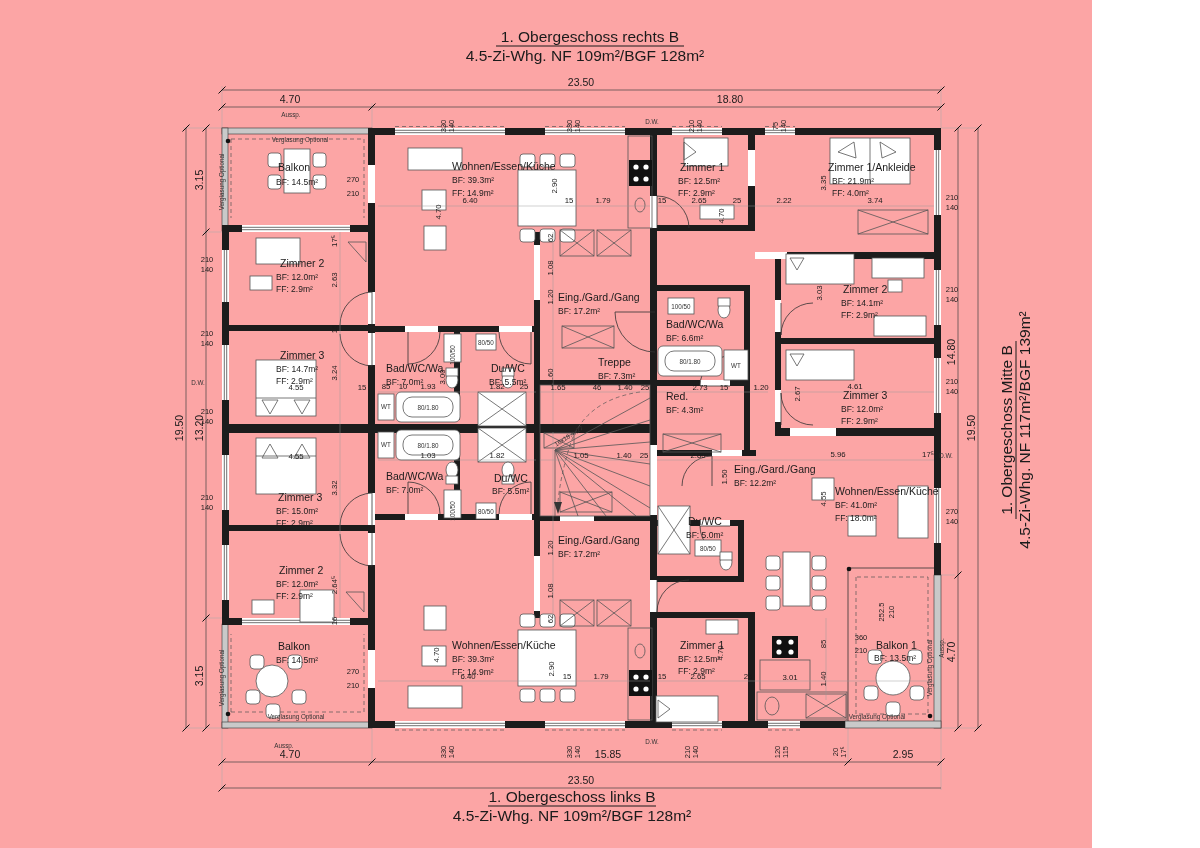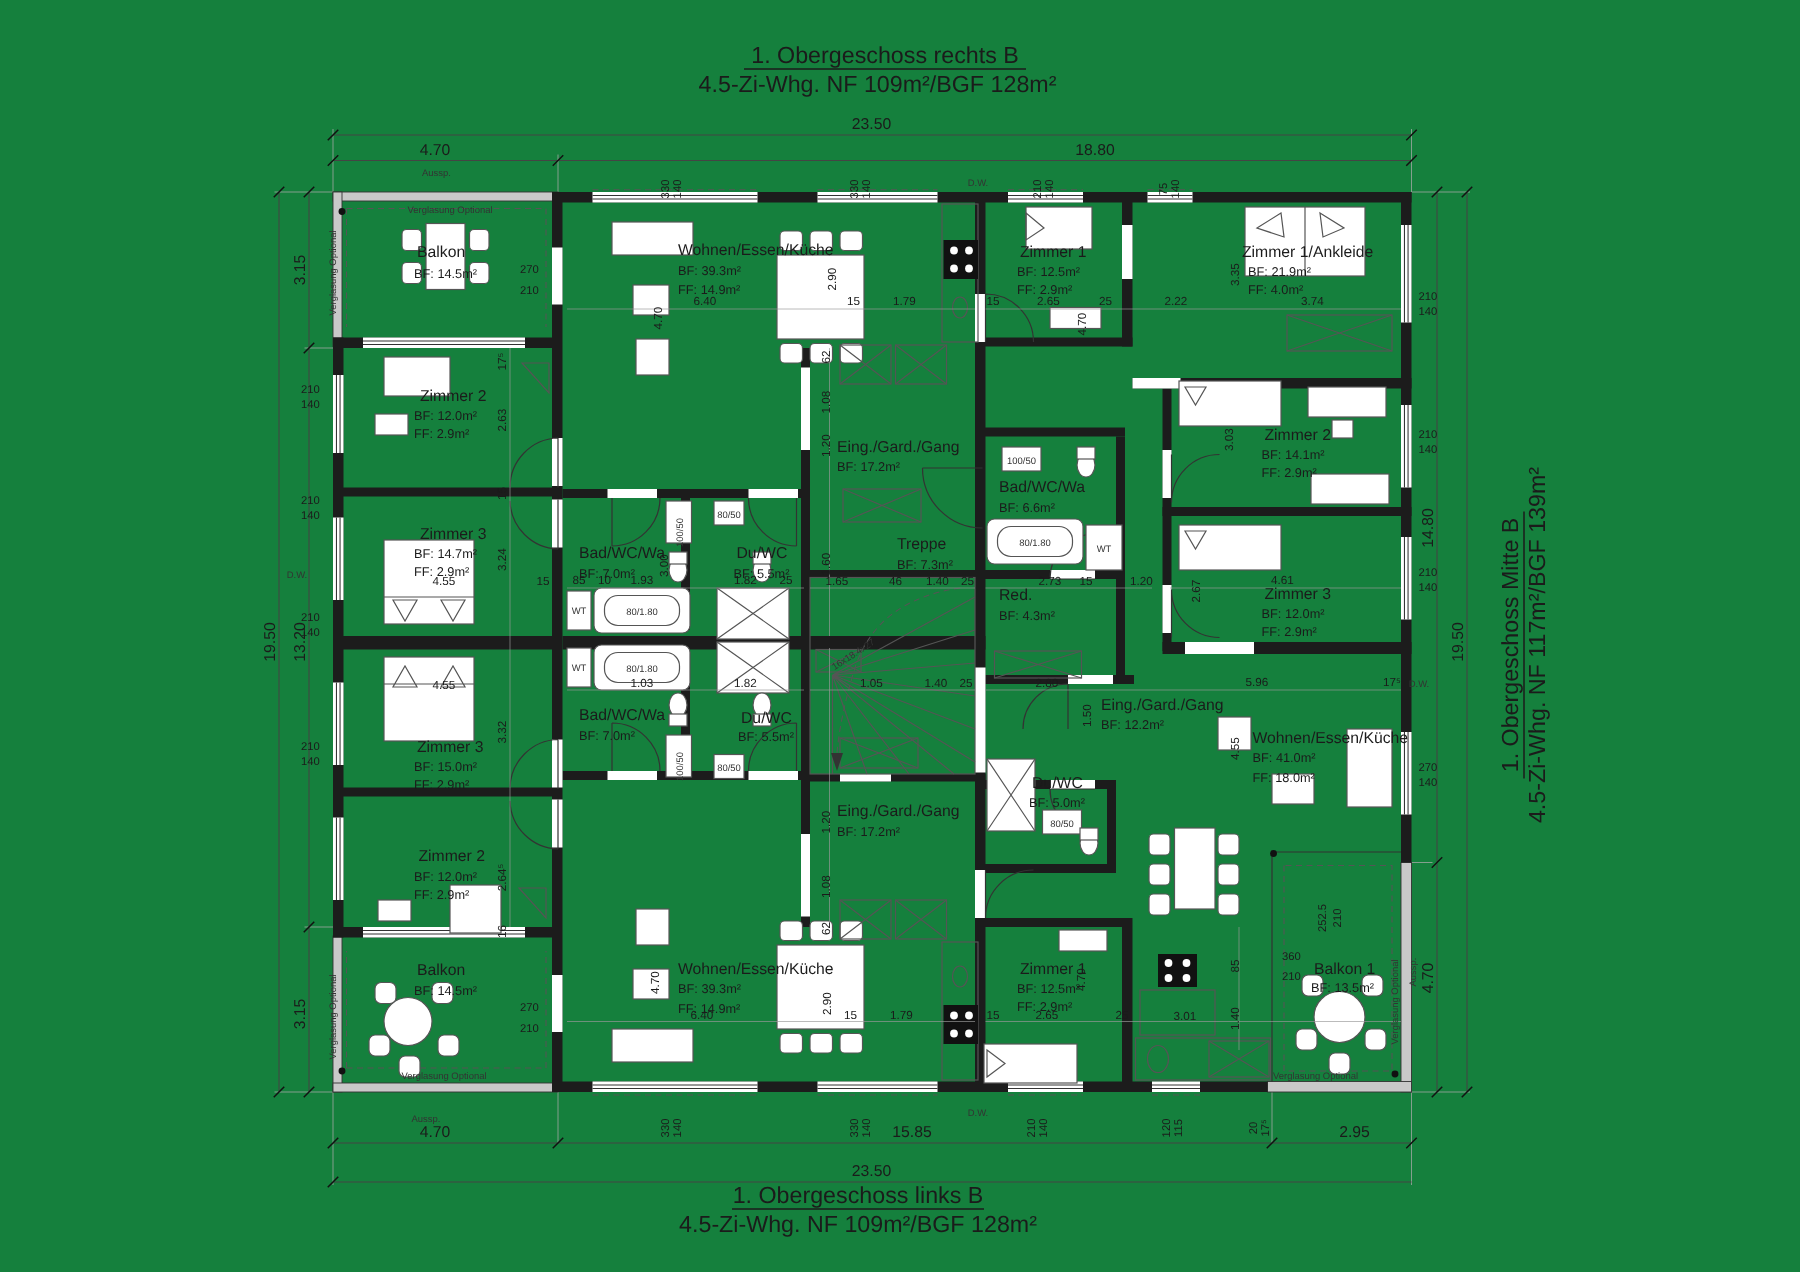--- a/index.html
+++ b/index.html
@@ -1,16 +1,16 @@
 <!DOCTYPE html>
 <html><head>
 <meta charset="utf-8">
 <style>
   html,body{margin:0;padding:0;background:#fff;}
-  #page{position:relative;width:1200px;height:848px;background:#15803d;overflow:hidden;}
+  #page{position:relative;width:1092px;height:848px;background:#fca5a5;overflow:hidden;}
   svg{position:absolute;left:0;top:0;}
   text{font-family:"Liberation Sans","DejaVu Sans",sans-serif;fill:#1b1b1b;}
   .rn{font-size:10.5px;}
   .rb{font-size:8.5px;}
   .dm{font-size:7.8px;text-anchor:middle;}
   .dmc{font-size:10.5px;text-anchor:middle;}
   .tn{font-size:6.3px;text-anchor:middle;fill:#333;}
   .wl{font-size:7.5px;text-anchor:middle;}
   .tt{font-size:15.5px;text-anchor:middle;}
   .wall{fill:#1c1c1c;}

